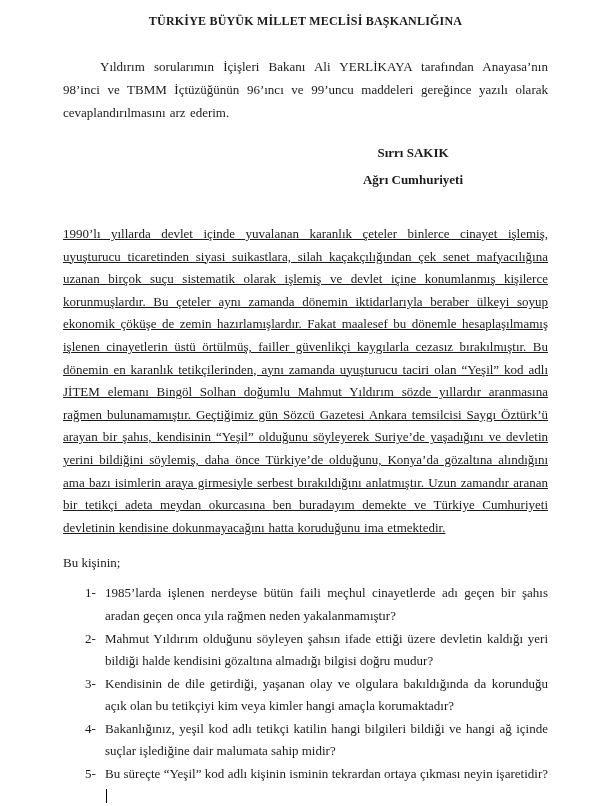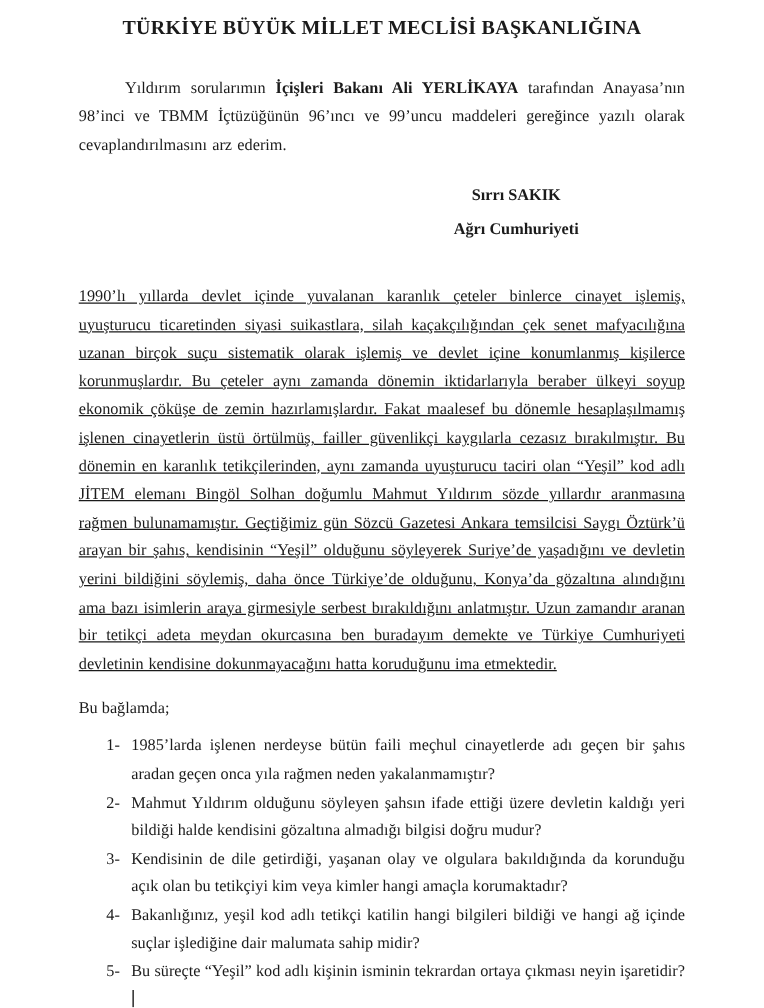--- a/index.html
+++ b/index.html
@@ -14,21 +14,21 @@
     box-sizing: border-box;
     padding: 14px 63px 0 63px;
     background: #ffffff;
     font-family: "Liberation Serif", "DejaVu Serif", serif;
     font-size: 13px;
     color: #1b1b1b;
     overflow: hidden;
   }
   .doc-title {
     margin: 0 0 26px 0;
-    font-size: 16px;
+    font-size: 12px;
     font-weight: bold;
     text-align: center;
     letter-spacing: 0.2px;
     white-space: nowrap;
   }
   .intro {
     margin: 0;
     text-align: justify;
     text-indent: 37px;
     line-height: 23px;
@@ -70,39 +70,39 @@
     text-align: justify;
   }
   .caret {
     display: inline-block;
     width: 1px;
     height: 14px;
     background: #000;
     vertical-align: -2px;
     margin-left: 1px;
   }
-  b.minister { font-weight: bold; }
+  b.minister { font-weight: normal; }
 </style>
 </head>
 <body>
 
 <div class="page">
 
   <h1 class="doc-title">TÜRKİYE BÜYÜK MİLLET MECLİSİ BAŞKANLIĞINA</h1>
 
   <p class="intro"><span>Yıldırım sorularımın </span><b class="minister">İçişleri Bakanı Ali YERLİKAYA</b><span> tarafından Anayasa’nın 98’inci ve TBMM İçtüzüğünün 96’ıncı ve 99’uncu maddeleri gereğince yazılı olarak cevaplandırılmasını arz ederim.</span></p>
 
   <div class="signature">
     <div>Sırrı SAKIK</div>
     <div>Ağrı Cumhuriyeti</div>
   </div>
 
   <p class="body-par">1990’lı yıllarda devlet içinde yuvalanan karanlık çeteler binlerce cinayet işlemiş, uyuşturucu ticaretinden siyasi suikastlara, silah kaçakçılığından çek senet mafyacılığına uzanan birçok suçu sistematik olarak işlemiş ve devlet içine konumlanmış kişilerce korunmuşlardır. Bu çeteler aynı zamanda dönemin iktidarlarıyla beraber ülkeyi soyup ekonomik çöküşe de zemin hazırlamışlardır. Fakat maalesef bu dönemle hesaplaşılmamış işlenen cinayetlerin üstü örtülmüş, failler güvenlikçi kaygılarla cezasız bırakılmıştır. Bu dönemin en karanlık tetikçilerinden, aynı zamanda uyuşturucu taciri olan “Yeşil” kod adlı JİTEM elemanı Bingöl Solhan doğumlu Mahmut Yıldırım sözde yıllardır aranmasına rağmen bulunamamıştır. Geçtiğimiz gün Sözcü Gazetesi Ankara temsilcisi Saygı Öztürk’ü arayan bir şahıs, kendisinin “Yeşil” olduğunu söyleyerek Suriye’de yaşadığını ve devletin yerini bildiğini söylemiş, daha önce Türkiye’de olduğunu, Konya’da gözaltına alındığını ama bazı isimlerin araya girmesiyle serbest bırakıldığını anlatmıştır. Uzun zamandır aranan bir tetikçi adeta meydan okurcasına ben buradayım demekte ve Türkiye Cumhuriyeti devletinin kendisine dokunmayacağını hatta koruduğunu ima etmektedir.</p>
 
-  <p class="context-line">Bu bağlamda;</p>
+  <p class="context-line">Bu kişinin;</p>
 
   <ol class="questions">
     <li class="question">
       <span class="q-num">1-</span>
       <span class="q-text">1985’larda işlenen nerdeyse bütün faili meçhul cinayetlerde adı geçen bir şahıs aradan geçen onca yıla rağmen neden yakalanmamıştır?</span>
     </li>
     <li class="question">
       <span class="q-num">2-</span>
       <span class="q-text">Mahmut Yıldırım olduğunu söyleyen şahsın ifade ettiği üzere devletin kaldığı yeri bildiği halde kendisini gözaltına almadığı bilgisi doğru mudur?</span>
     </li>

